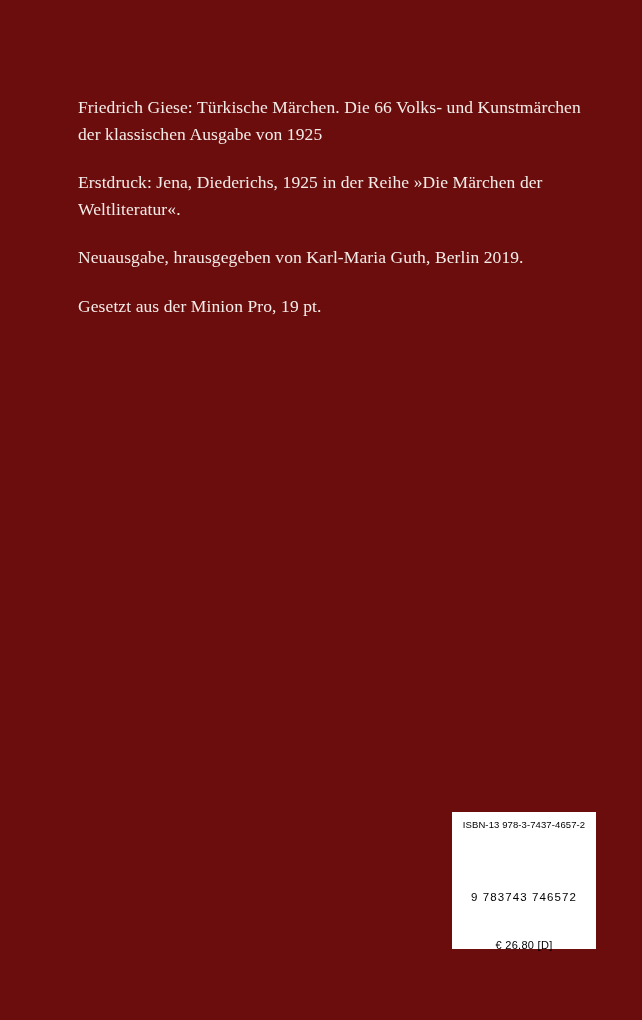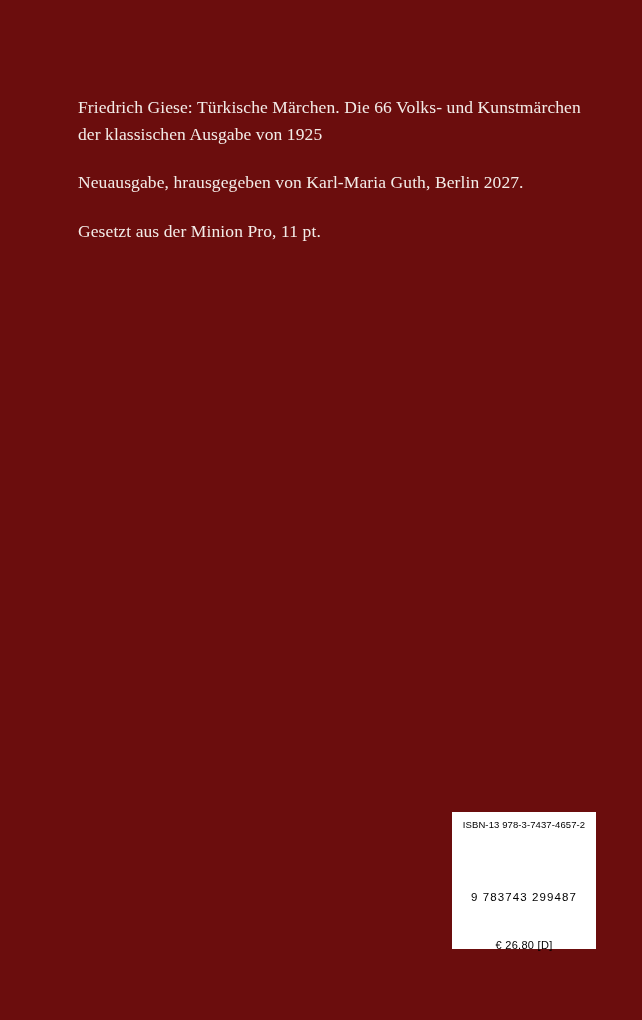--- a/index.html
+++ b/index.html
@@ -84,22 +84,23 @@
     text-align: right;
   }
 </style>
 </head>
 <body>
 
 <div class="page">
 
   <div class="text-block">
     <p class="para">Friedrich Giese: Türkische Märchen. Die 66 Volks- und Kunstmärchen der klassischen Ausgabe von 1925</p>
-    <p class="para">Neuausgabe, hrausgegeben von Karl-Maria Guth, Berlin 2027.</p>
-    <p class="para">Gesetzt aus der Minion Pro, 11 pt.</p>
+    <p class="para">Erstdruck: Jena, Diederichs, 1925 in der Reihe »Die Märchen der Weltliteratur«.</p>
+    <p class="para">Neuausgabe, hrausgegeben von Karl-Maria Guth, Berlin 2019.</p>
+    <p class="para">Gesetzt aus der Minion Pro, 19 pt.</p>
   </div>
 
   <div class="barcode-box">
     <div class="isbn-label">ISBN-13 978-3-7437-4657-2</div>
     <svg class="bars" viewBox="0 0 132 62" preserveAspectRatio="none">
       <g fill="#000000">
         <rect x="1" y="0" width="1.6" height="62"></rect>
         <rect x="4.2" y="0" width="1" height="62"></rect>
         <rect x="7" y="0" width="2.4" height="56"></rect>
         <rect x="11" y="0" width="1" height="56"></rect>
@@ -135,17 +136,17 @@
         <rect x="106.2" y="0" width="1" height="56"></rect>
         <rect x="108.6" y="0" width="2.8" height="56"></rect>
         <rect x="113" y="0" width="1.2" height="56"></rect>
         <rect x="115.8" y="0" width="1" height="56"></rect>
         <rect x="118.4" y="0" width="2.4" height="56"></rect>
         <rect x="122.4" y="0" width="1" height="56"></rect>
         <rect x="125" y="0" width="1.6" height="62"></rect>
         <rect x="128.2" y="0" width="1.2" height="62"></rect>
       </g>
     </svg>
-    <div class="digits">9 783743 299487</div>
+    <div class="digits">9 783743 746572</div>
     <div class="price">€ 26.80 [D]</div>
   </div>
 
 </div>
 
 </body></html>

